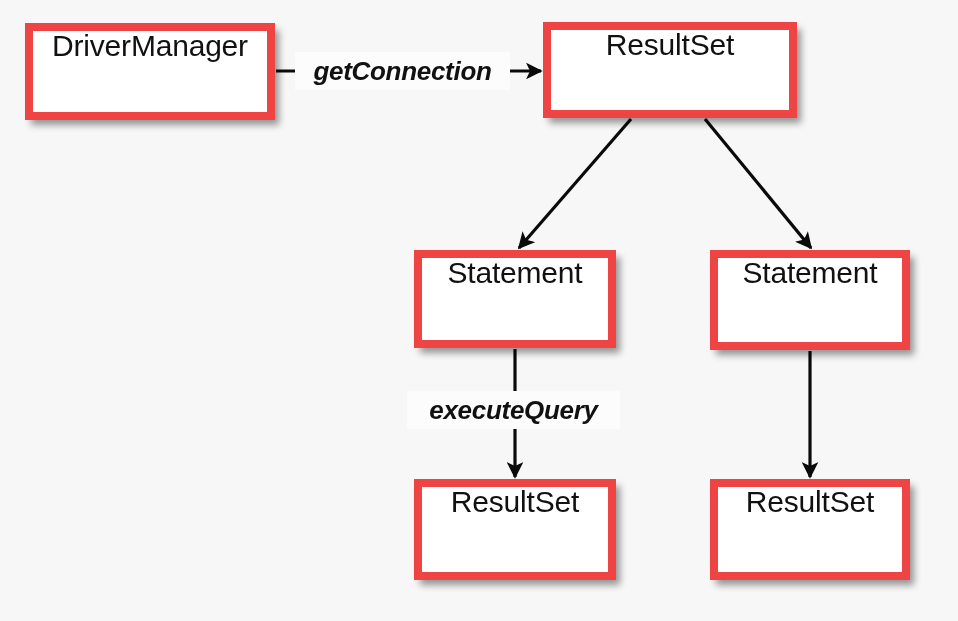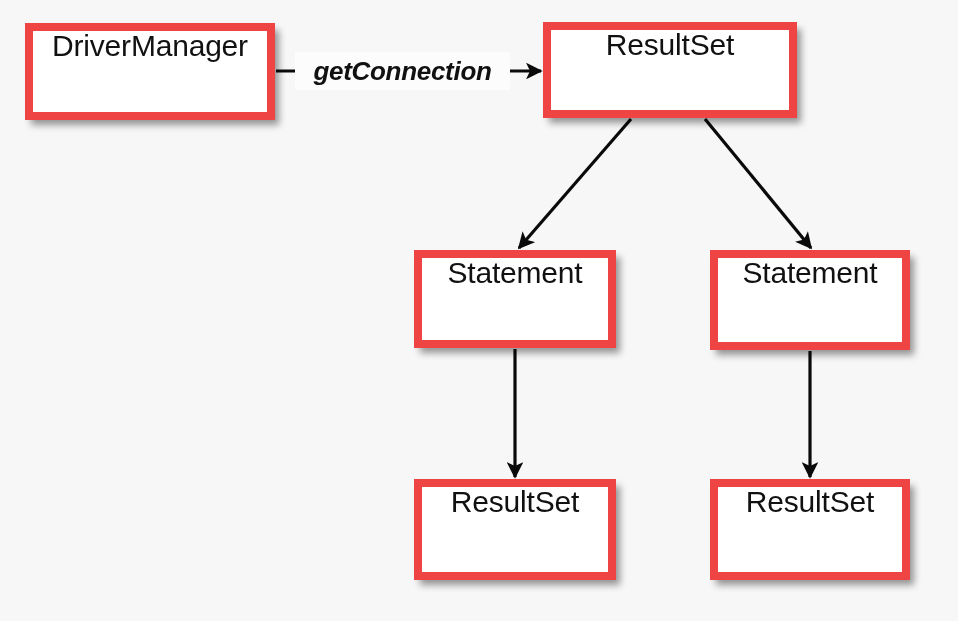--- a/index.html
+++ b/index.html
@@ -104,20 +104,23 @@
     <line x1="515" y1="349" x2="515" y2="477" stroke="#0a0a0a" stroke-width="3.2" marker-end="url(#arrowhead)"></line>
 
     <line x1="810" y1="351" x2="810" y2="477" stroke="#0a0a0a" stroke-width="3.2" marker-end="url(#arrowhead)"></line>
   </svg>
 
   <div class="edge-label" id="label-getconnection">
     <span>getConnection</span>
   </div>
 
 
+  <div class="edge-label" id="label-executequery">
+    <span>executeQuery</span>
+  </div>
 
   <div class="node" id="node-drivermanager">
     <span class="node-label">DriverManager</span>
   </div>
 
   <div class="node" id="node-connection">
     <span class="node-label">ResultSet</span>
   </div>
 
   <div class="node" id="node-statement-left">

